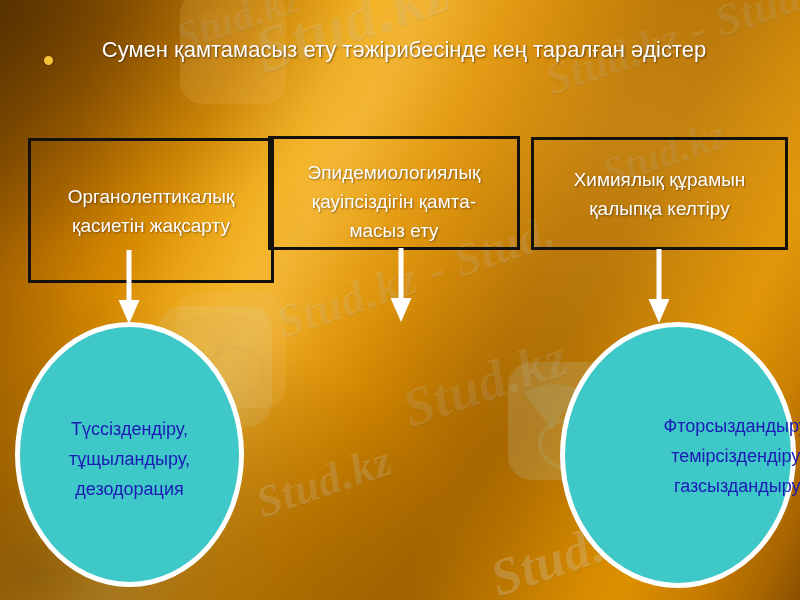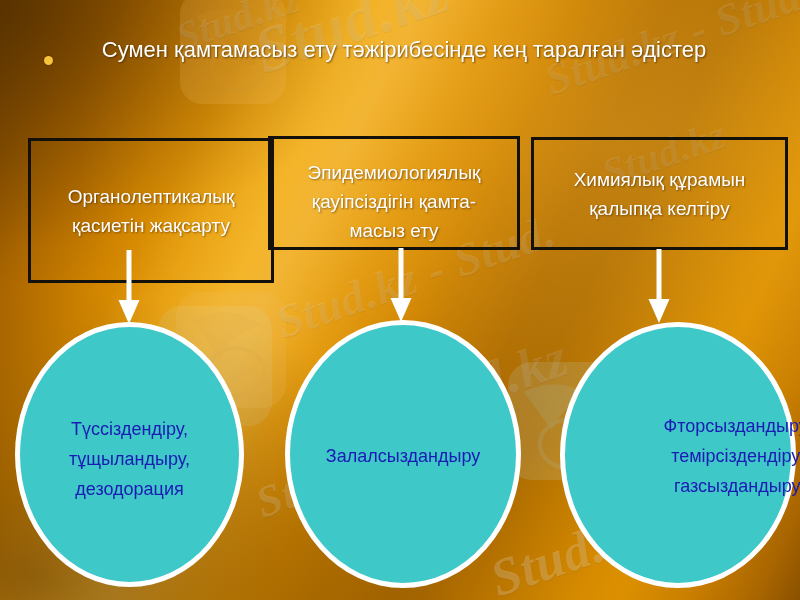--- a/index.html
+++ b/index.html
@@ -216,20 +216,17 @@
     <polygon points="11,74 0.5,50 21.5,50" fill="#ffffff"></polygon>
   </svg>
   <svg class="arrow" style="left:648px;top:249px;width:22px;height:78px;" viewBox="0 0 22 78">
     <rect x="8.5" y="0" width="5" height="52" fill="#ffffff"></rect>
     <polygon points="11,74 0.5,50 21.5,50" fill="#ffffff"></polygon>
   </svg>
 
   <div class="ellipse" id="ellipse-1">
     <span class="ellipse-label">Түссіздендіру,<br>тұщыландыру,<br>дезодорация</span>
   </div>
-  <div class="ellipse" id="ellipse-2">
-    <span class="ellipse-label">Залалсыздандыру</span>
-  </div>
   <div class="ellipse" id="ellipse-3">
     <span class="ellipse-label">Фторсыздандыру,<br>темірсіздендіру,<br>газсыздандыру</span>
   </div>
 
 </div>
 
 </body></html>

